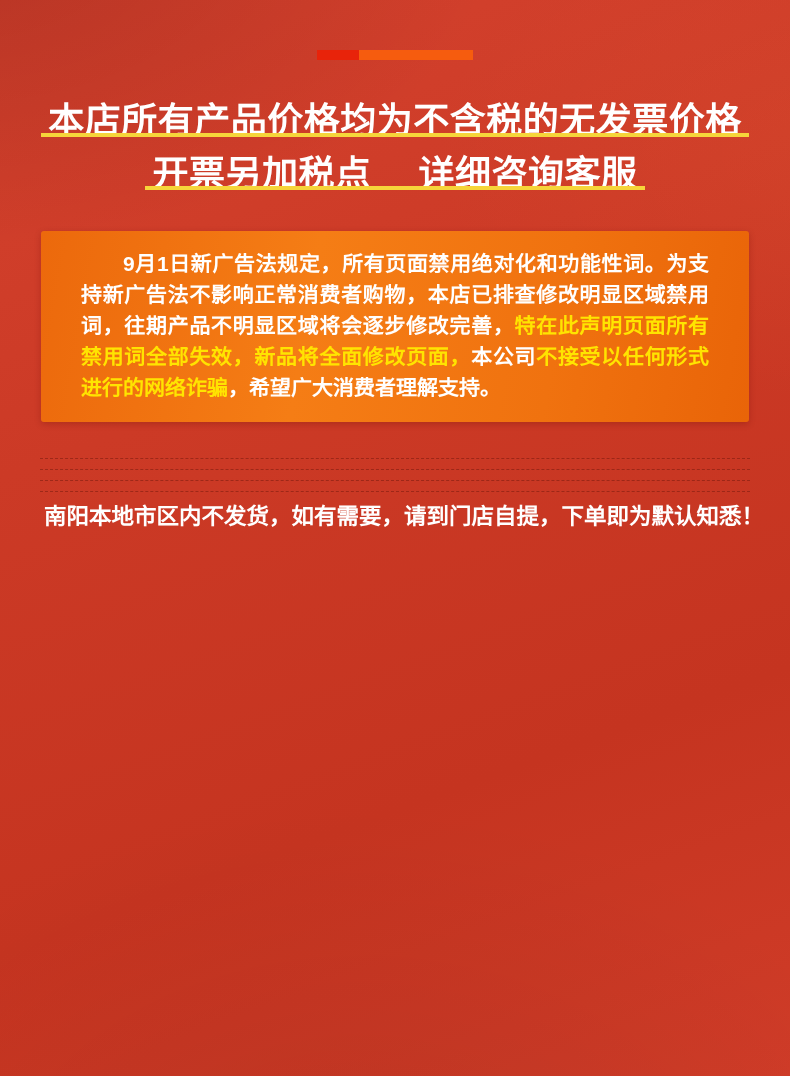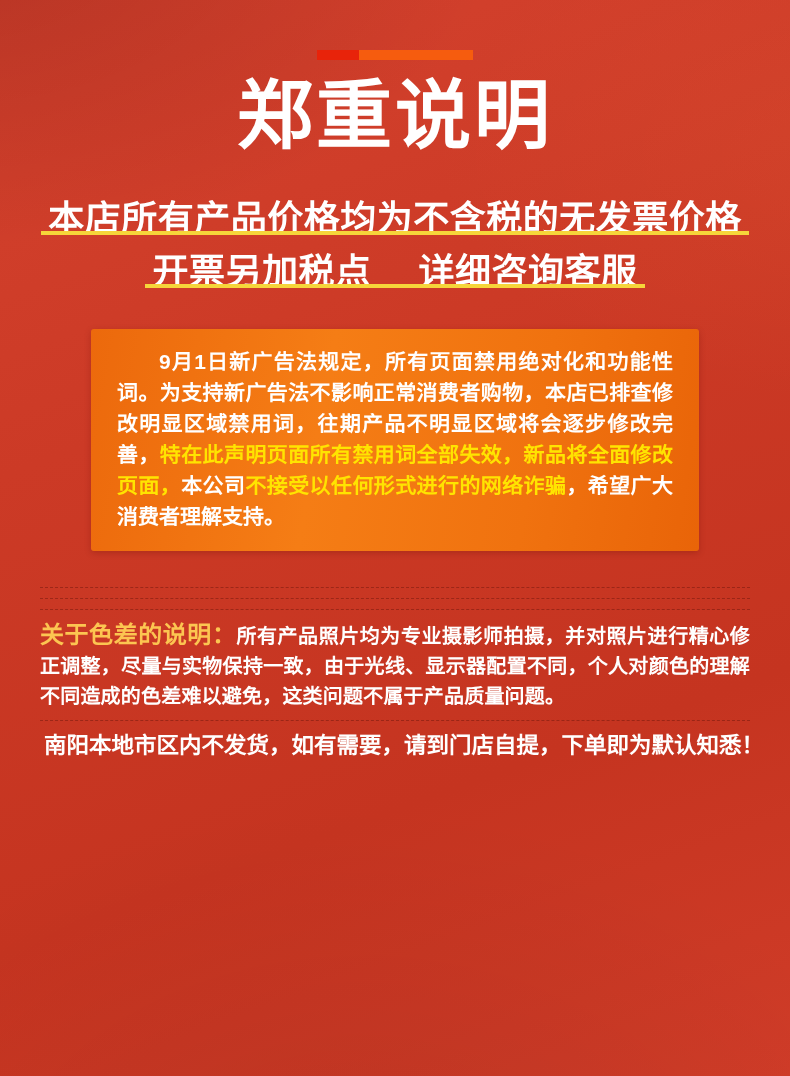--- a/index.html
+++ b/index.html
@@ -36,21 +36,21 @@
     font-size:36px;line-height:38px;font-weight:800;letter-spacing:0.5px;
   }
   .subtitle.first{margin-top:42px;}
   .subtitle.second{margin-top:15px;}
   .subtitle .ul{position:relative;display:inline-block;padding:0 4px;}
   .subtitle .ul::after{
     content:"";position:absolute;left:-3px;right:-3px;bottom:3px;height:4px;
     background:var(--underline_yellow);
   }
   .notice-box{
-    width:608px;margin:38px auto 0;padding:17px 26px 19px;border-radius:3px;
+    width:708px;margin:38px auto 0;padding:17px 40px 19px;border-radius:3px;
     background:linear-gradient(100deg,#ec690c 0%,#f57d15 38%,var(--notice_box_orange) 72%,#e96408 100%);
     box-shadow:0 2px 6px rgba(90,10,0,0.25);
   }
   .notice-text{
     margin:0;color:var(--text_white);font-size:21px;line-height:31px;
     font-weight:700;text-indent:2em;text-align:justify;
   }
   .notice-text .em{color:var(--notice_em_yellow);font-weight:800;}
   .sections{margin-top:36px;padding:0 40px;}
   .section{
@@ -67,21 +67,20 @@
 </head>
 <body>
 
 <div class="poster">
 
   <div class="accent-bar">
     <span class="seg-red"></span>
     <span class="seg-orange"></span>
   </div>
 
-  <h1 class="title">郑重说明</h1>
 
   <div class="subtitle first">
     <span class="ul">本店所有产品价格均为不含税的无发票价格</span>
   </div>
   <div class="subtitle second">
     <span class="ul">开票另加税点　 详细咨询客服</span>
   </div>
 
   <div class="notice-box">
     <p class="notice-text"><span>9月1日新广告法规定，所有页面禁用绝对化和功能性词。为支持新广告法不影响正常消费者购物，本店已排查修改明显区域禁用词，往期产品不明显区域将会逐步修改完善，</span><span class="em">特在此声明页面所有禁用词全部失效，新品将全面修改页面，</span><span>本公司</span><span class="em">不接受以任何形式进行的网络诈骗</span><span>，希望广大消费者理解支持。</span></p>
@@ -91,21 +90,20 @@
 
 
     <div class="divider"></div>
 
 
     <div class="divider"></div>
 
 
     <div class="divider"></div>
 
-    <p class="section"><span class="sec-h">关于色差的说明：</span><span class="sec-b">所有产品照片均为专业摄影师拍摄，并对照片进行精心修正调整，尽量与实物保持一致，由于光线、显示器配置不同，个人对颜色的理解不同造成的色差难以避免，这类问题不属于产品质量问题。</span></p>
 
     <div class="divider"></div>
 
     <p class="footer-line">南阳本地市区内不发货，如有需要，请到门店自提，下单即为默认知悉！</p>
 
   </div>
 
 </div>
 
 </body></html>

